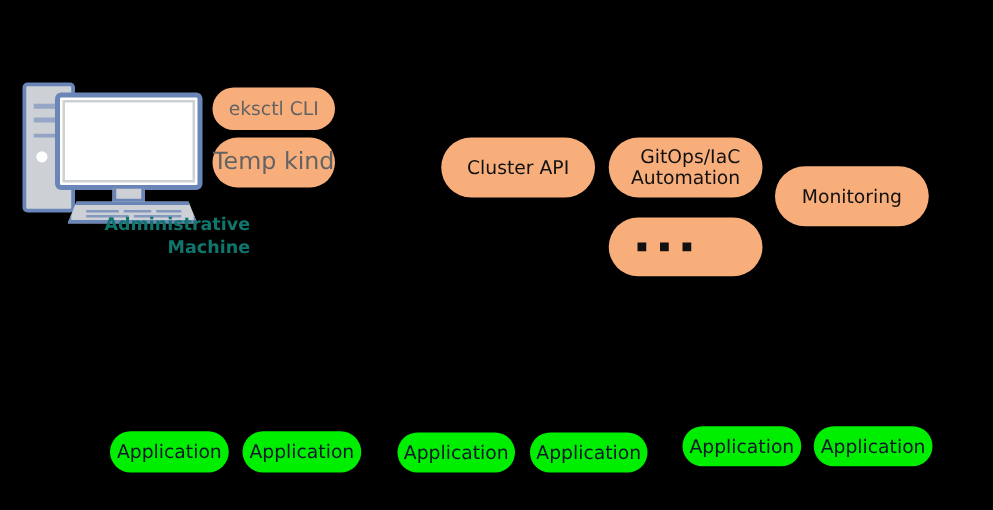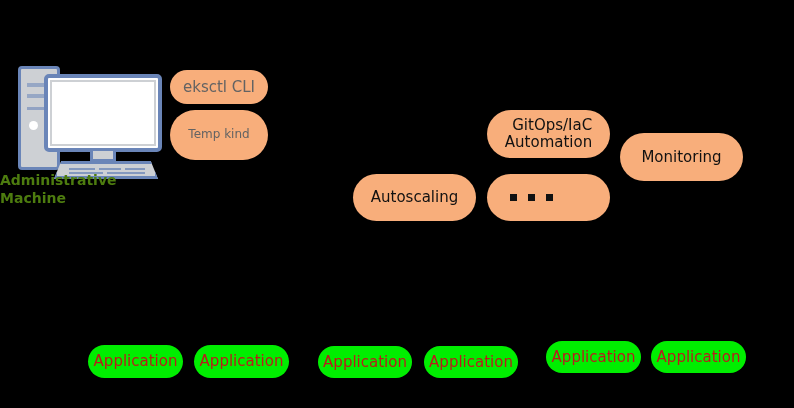--- a/index.html
+++ b/index.html
@@ -38,21 +38,21 @@
     color: #111111;
     border-radius: 999px;
   }
   .pill-orange-muted {
     background: #f8ae7b;
     color: #636363;
     border-radius: 999px;
   }
   .pill-green {
     background: #00ee00;
-    color: #b91c1c;
+    color: #0f172a;
     border-radius: 999px;
     font-size: 15px;
   }
 
   
   .machine {
     position: absolute;
     left: 12px;
     top: 58px;
     width: 160px;
@@ -141,22 +141,22 @@
     position: absolute;
     height: 2px;
     background: #6a85b8;
     opacity: .75;
   }
   .caption {
     position: absolute;
     left: 0px;
     top: 172px;
     width: 200px;
-    text-align: left;
-    color: #4d7c0f;
+    text-align: right;
+    color: #0f766e;
     font-weight: bold;
     font-size: 14px;
     line-height: 1.25;
     white-space: pre-line;
     font-family: "DejaVu Sans", sans-serif;
   }
 
   .dots {
     display: flex;
     gap: 11px;
@@ -194,37 +194,37 @@
       <div class="key" style="left:76px;top:12px;width:12px;"></div>
     </div>
   </div>
   <div class="caption">Administrative
 Machine</div>
 
   <div class="pill pill-orange-muted" style="left:170px; top:70px; width:98px; height:34px; font-size:15px;">
     <span>eksctl CLI</span>
   </div>
 
-  <div class="pill pill-orange-muted" style="left:170px; top:110px; width:98px; height:50px; font-size:12px;">
+  <div class="pill pill-orange-muted" style="left:170px; top:110px; width:98px; height:40px; font-size:19px;">
     <span>Temp kind</span>
   </div>
 
+  <div class="pill pill-orange" style="left:353px; top:110px; width:123px; height:48px; font-size:15px;">
+    <span>Cluster API</span>
+  </div>
 
   <div class="pill pill-orange" style="left:487px; top:110px; width:123px; height:48px; font-size:15px;">
     <span>GitOps/IaC
 Automation</span>
   </div>
 
   <div class="pill pill-orange" style="left:620px; top:110px; width:123px; height:48px; font-size:15px;margin-top:23px;">
     <span>Monitoring</span>
   </div>
 
-  <div class="pill pill-orange" style="left:353px; top:174px; width:123px; height:47px; font-size:15px;">
-    <span>Autoscaling</span>
-  </div>
 
   <div class="pill pill-orange" style="left:487px; top:174px; width:123px; height:47px; justify-content:flex-start; padding-left:23px;">
     <span class="dots">
       <span class="dot"></span><span class="dot"></span><span class="dot"></span>
     </span>
   </div>
 
   <div class="pill pill-green" style="left:88px; top:345px; width:95px; height:33px;">
     <span>Application</span>
   </div>

